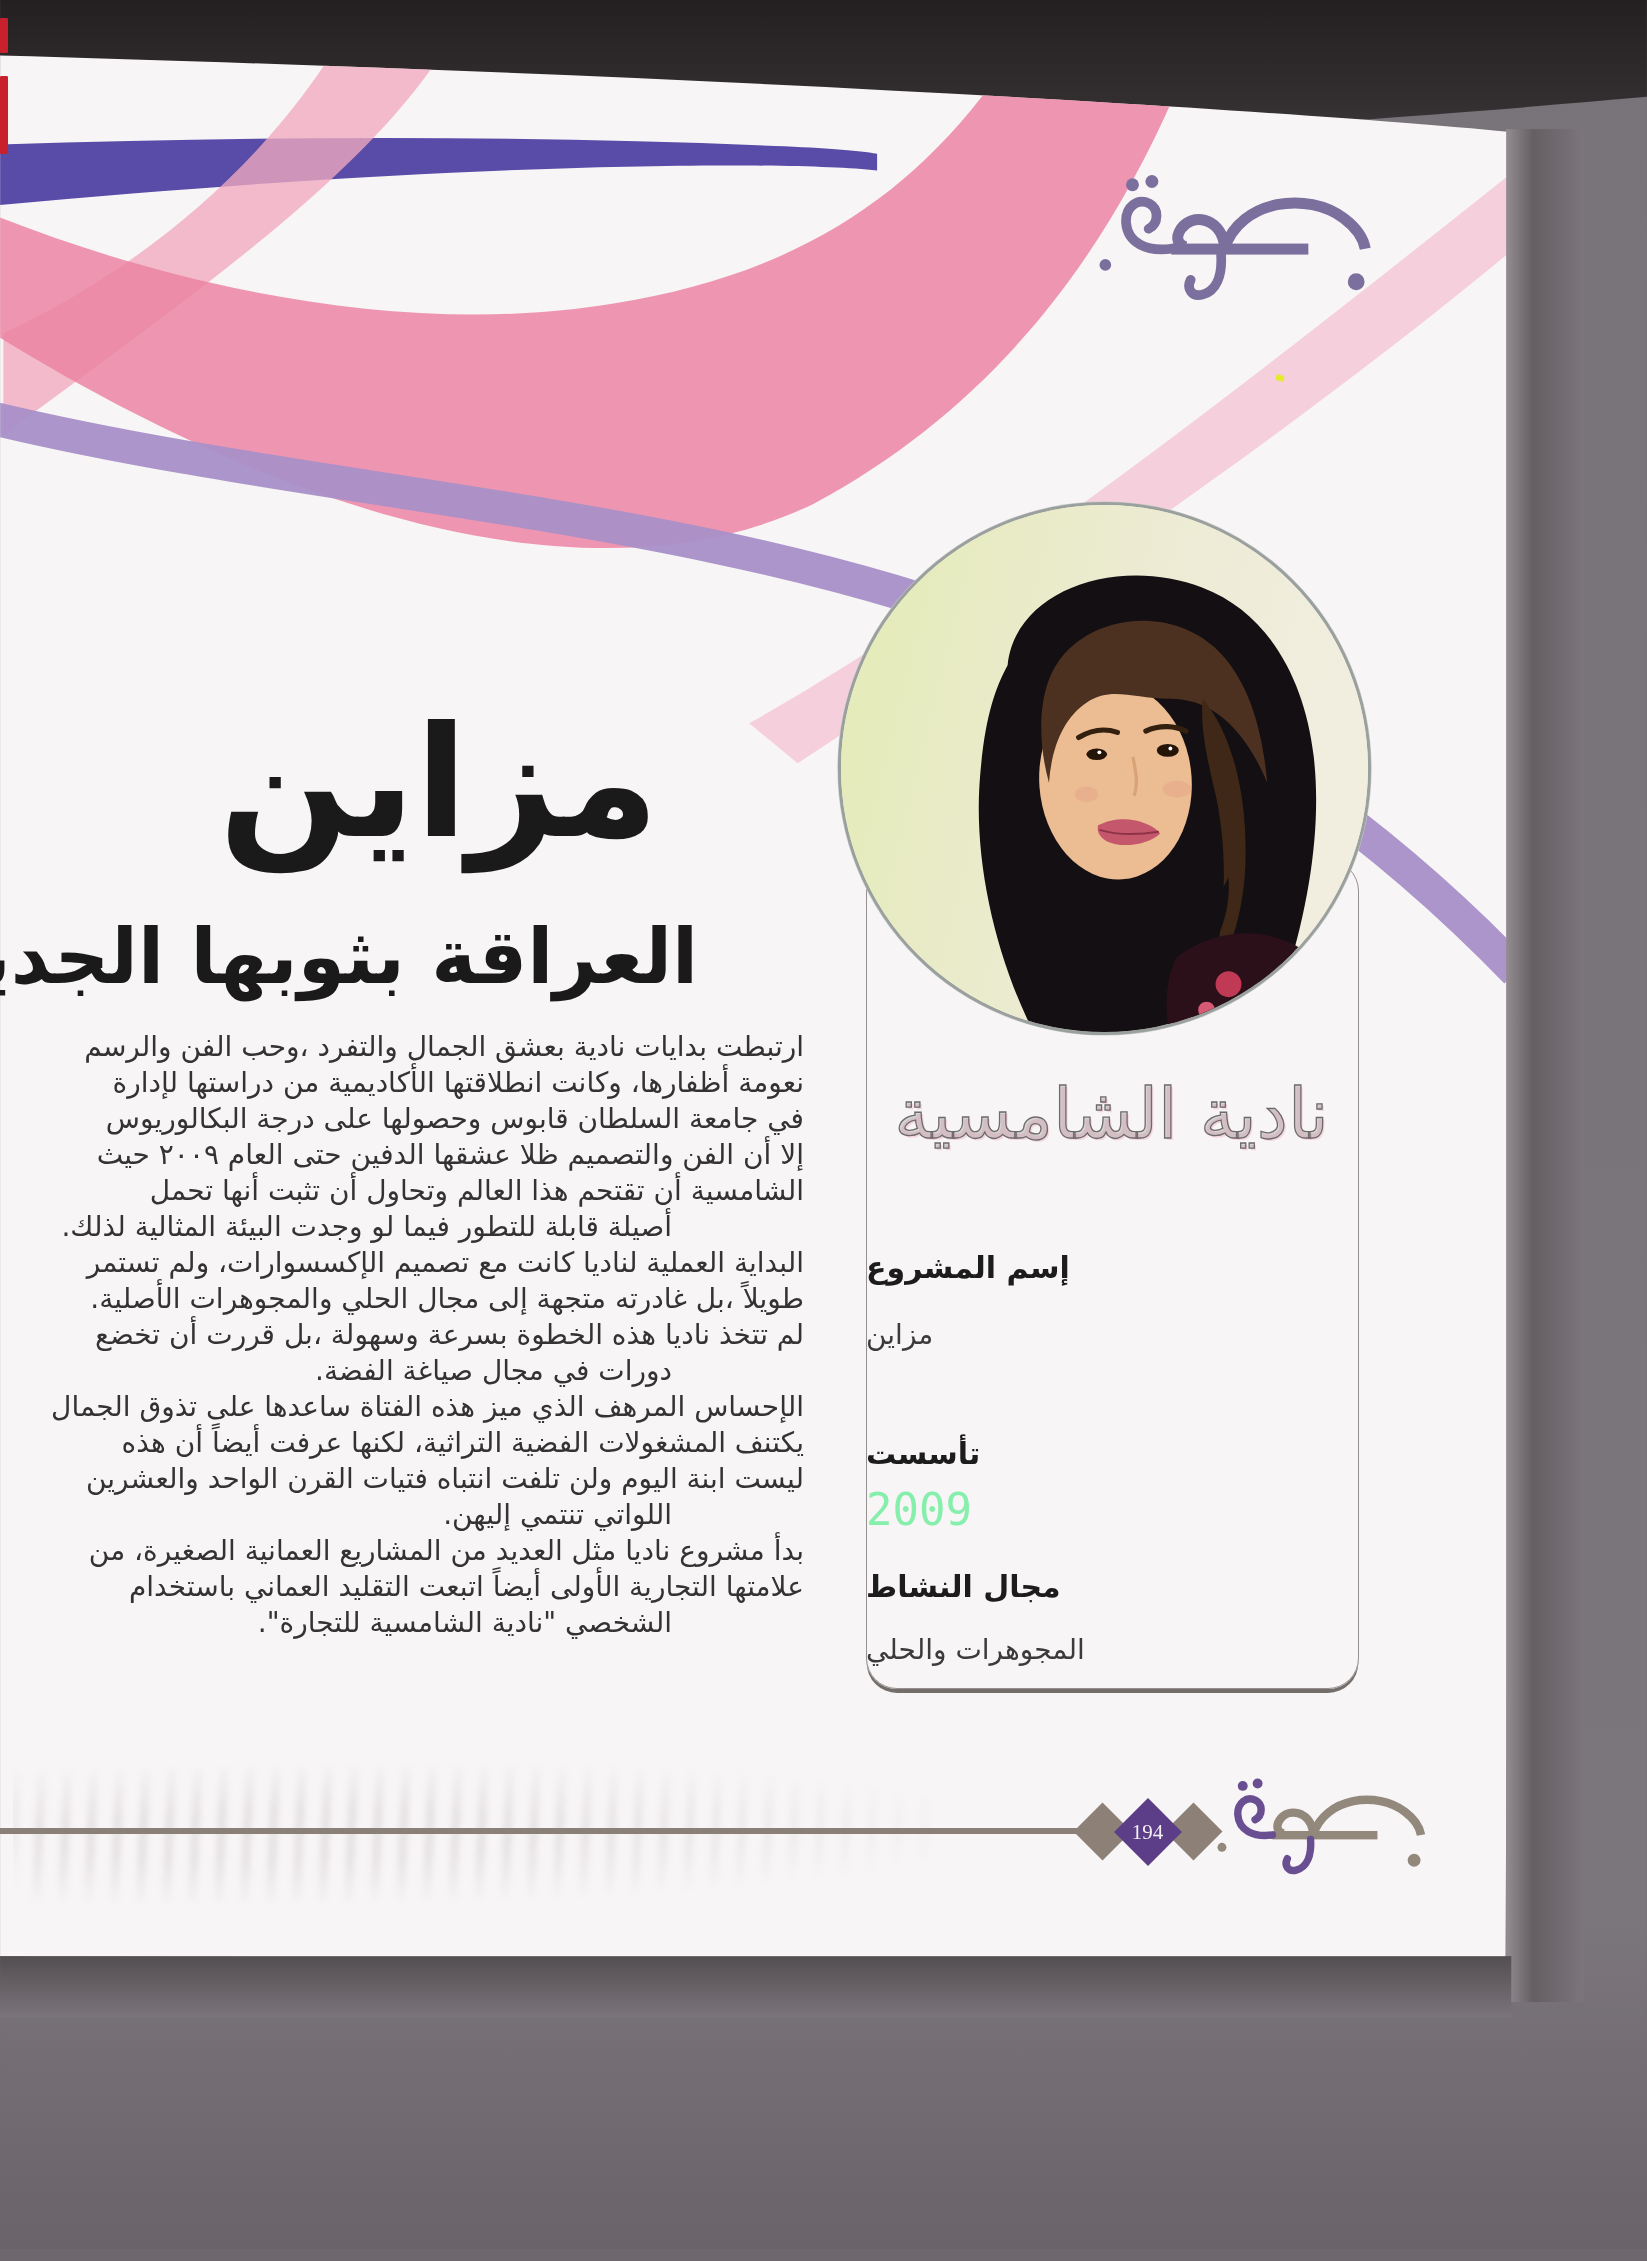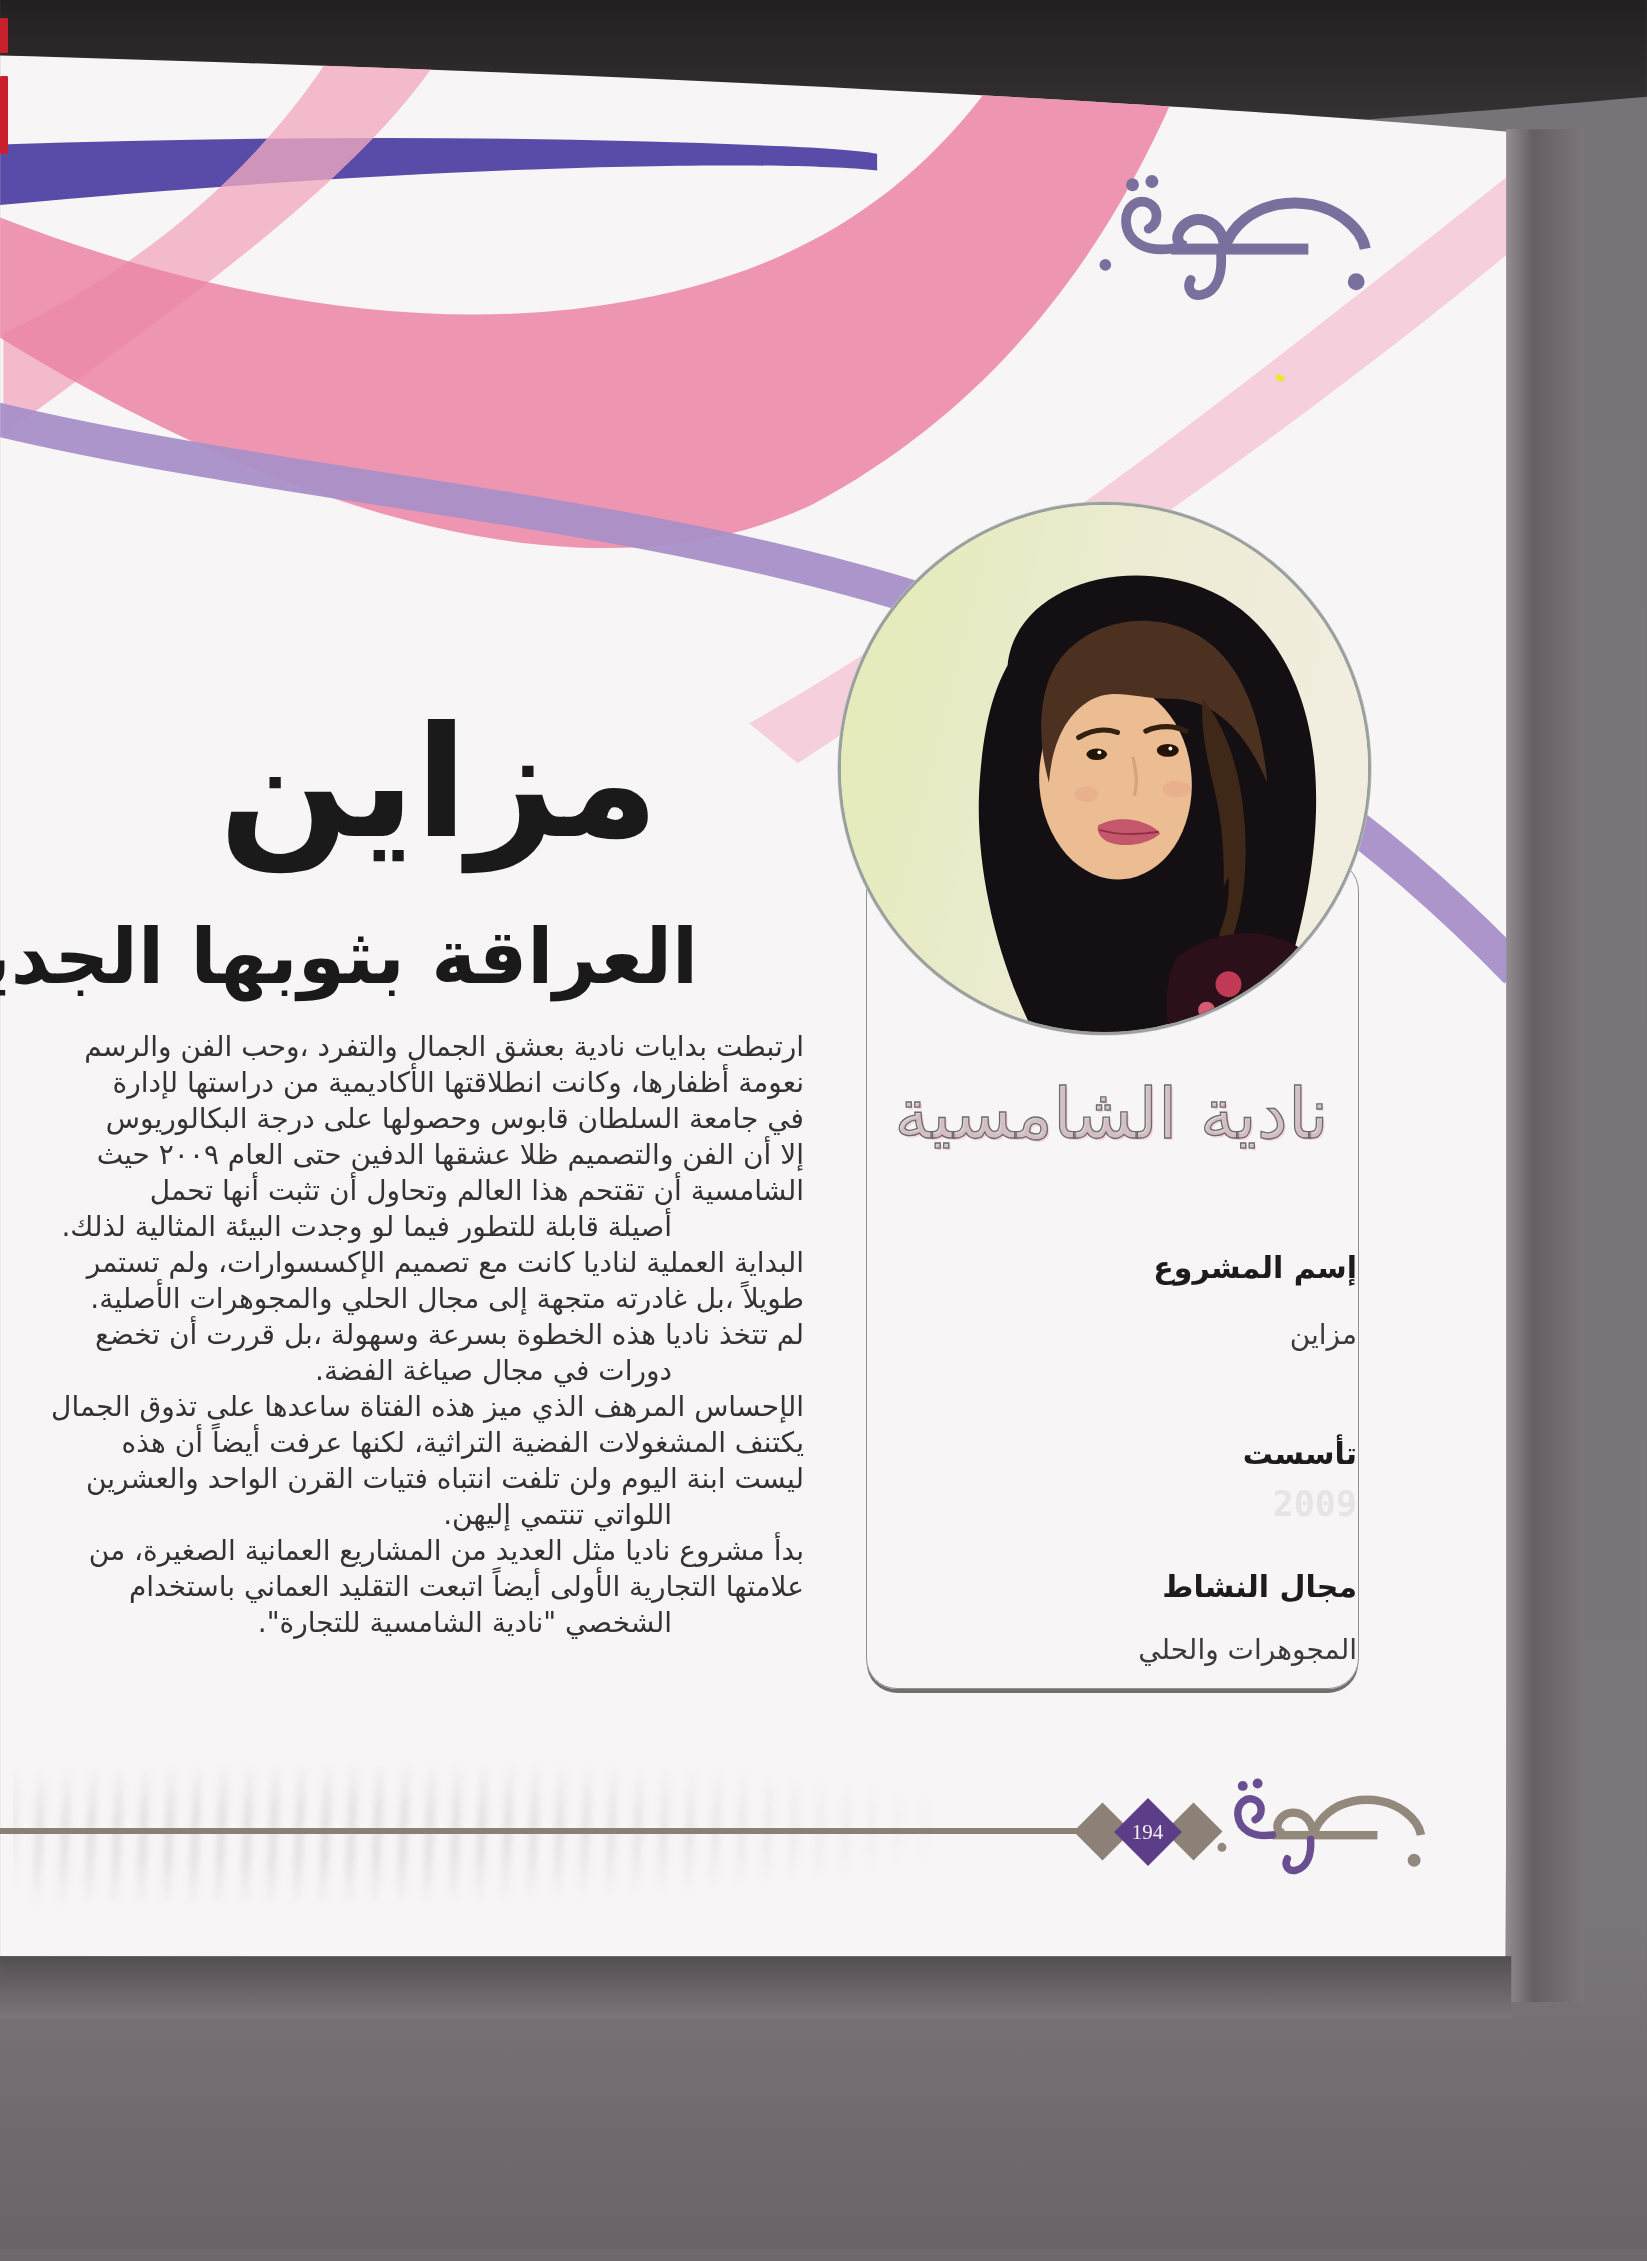--- a/index.html
+++ b/index.html
@@ -29,24 +29,24 @@
   .portrait svg{display:block;}
 
   
   .card{position:absolute;left:866px;top:860px;width:491px;height:827px;
         border:1.9px solid #96918f;border-radius:31px;
         box-shadow:0 4.5px 0 -0.6px #746e6b;}
   .profile-name{position:absolute;left:882px;top:1073px;width:459px;text-align:center;
         font-size:70px;direction:rtl;letter-spacing:1.3px;color:rgba(110,110,112,.25);
         -webkit-text-stroke:1.3px #6f6b6d;
         text-shadow:1.9px 1.9px 0 rgba(236,148,170,.30);}
-  .fld{position:absolute;left:866px;width:491px;text-align:right;direction:rtl;}
+  .fld{position:absolute;left:866px;width:491px;text-align:left;direction:rtl;}
   .fld-label{font-size:30px;font-weight:bold;color:#1d1c1c;}
   .fld-value{font-size:28px;color:#3c3a3b;}
-  .fld-year{font-family:"DejaVu Sans Mono",monospace;font-size:35px;font-weight:bold;color:#e5e5e5;}
+  .fld-year{font-family:"DejaVu Sans Mono",monospace;font-size:44px;font-weight:normal;color:#86efac;}
 
   
   .footer-line{position:absolute;left:-5.2px;top:1828px;width:1114px;height:5.8px;background:#8a8078;}
   .diamond{position:absolute;transform:rotate(45deg);}
   .d-gray{width:41px;height:41px;background:#8d8177;}
   .d-purple{width:48px;height:48px;background:#5b3e87;display:flex;align-items:center;justify-content:center;}
   .d-num{transform:rotate(-45deg);color:#f3eef2;font-family:"Liberation Serif",serif;font-size:21px;}
 
   
   .ghost{position:absolute;left:13px;top:1763px;width:930px;height:139px;opacity:.42;

